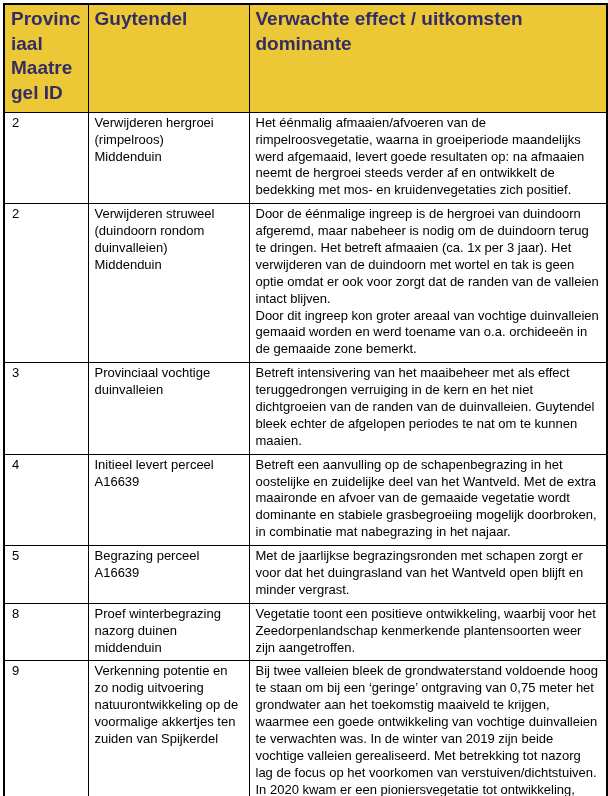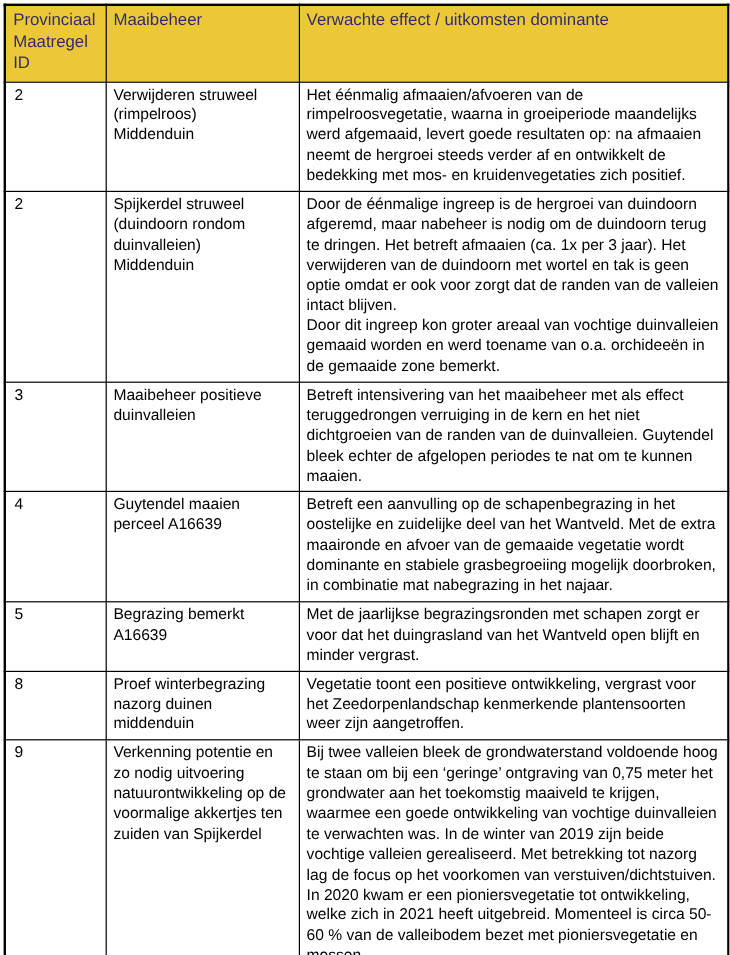--- a/index.html
+++ b/index.html
@@ -29,76 +29,76 @@
     border: 1px solid var(--border-color, #000000);
     vertical-align: top;
     text-align: left;
     padding: 2px 6px 4px 6px;
     white-space: pre-line;
     overflow-wrap: break-word;
   }
   th {
     background: var(--header-bg, #ECC837);
     color: var(--header-text, #332D66);
-    font-weight: normal;
-    font-size: 14px;
+    font-weight: bold;
+    font-size: 19px;
     padding-bottom: 6px;
   }
   td.cell-id { padding-left: 7px; }
 </style>
 </head>
 <body>
 
 <div class="page">
   <table class="measures">
     <colgroup>
       <col class="c1">
       <col class="c2">
       <col class="c3">
     </colgroup>
     <thead>
       <tr>
         <th>Provinciaal Maatregel ID</th>
-        <th>Maaibeheer</th>
+        <th>Guytendel</th>
         <th>Verwachte effect / uitkomsten dominante</th>
       </tr>
     </thead>
     <tbody>
       <tr>
         <td class="cell-id">2</td>
-        <td>Verwijderen struweel (rimpelroos)
+        <td>Verwijderen hergroei (rimpelroos)
 Middenduin</td>
         <td>Het éénmalig afmaaien/afvoeren van de rimpelroosvegetatie, waarna in groeiperiode maandelijks werd afgemaaid, levert goede resultaten op: na afmaaien neemt de hergroei steeds verder af en ontwikkelt de bedekking met mos- en kruidenvegetaties zich positief.</td>
       </tr>
       <tr>
         <td class="cell-id">2</td>
-        <td>Spijkerdel struweel (duindoorn rondom duinvalleien)
+        <td>Verwijderen struweel (duindoorn rondom duinvalleien)
 Middenduin</td>
         <td>Door de éénmalige ingreep is de hergroei van duindoorn afgeremd, maar nabeheer is nodig om de duindoorn terug te dringen. Het betreft  afmaaien (ca. 1x per 3 jaar). Het verwijderen van de duindoorn met wortel en tak is geen optie omdat er ook voor zorgt dat de randen van de valleien intact blijven.
 Door dit ingreep kon groter areaal van vochtige duinvalleien gemaaid worden en werd toename van o.a. orchideeën in de gemaaide zone bemerkt.</td>
       </tr>
       <tr>
         <td class="cell-id">3</td>
-        <td>Maaibeheer positieve duinvalleien</td>
+        <td>Provinciaal vochtige duinvalleien</td>
         <td>Betreft intensivering van het maaibeheer met als effect teruggedrongen verruiging in de kern en het niet dichtgroeien van de randen van de duinvalleien. Guytendel bleek echter de afgelopen periodes te nat om te kunnen maaien.</td>
       </tr>
       <tr>
         <td class="cell-id">4</td>
-        <td>Guytendel maaien perceel A16639</td>
+        <td>Initieel levert perceel A16639</td>
         <td>Betreft een aanvulling op de schapenbegrazing in het oostelijke en zuidelijke deel van het Wantveld. Met de extra maaironde en afvoer van de gemaaide vegetatie wordt dominante en stabiele grasbegroeiing mogelijk doorbroken, in combinatie mat nabegrazing in het najaar.</td>
       </tr>
       <tr>
         <td class="cell-id">5</td>
-        <td>Begrazing bemerkt A16639</td>
+        <td>Begrazing perceel A16639</td>
         <td>Met de jaarlijkse begrazingsronden met schapen zorgt er voor dat het duingrasland van het Wantveld open blijft en minder vergrast.</td>
       </tr>
       <tr>
         <td class="cell-id">8</td>
         <td>Proef winterbegrazing nazorg duinen middenduin</td>
-        <td>Vegetatie toont een positieve ontwikkeling, vergrast voor het Zeedorpenlandschap kenmerkende plantensoorten weer zijn aangetroffen.</td>
+        <td>Vegetatie toont een positieve ontwikkeling, waarbij voor het Zeedorpenlandschap kenmerkende plantensoorten weer zijn aangetroffen.</td>
       </tr>
       <tr>
         <td class="cell-id">9</td>
         <td>Verkenning potentie en zo nodig uitvoering natuurontwikkeling op de voormalige akkertjes ten zuiden van Spijkerdel</td>
         <td>Bij twee valleien bleek de grondwaterstand voldoende hoog te staan om bij een ‘geringe’ ontgraving van 0,75 meter het grondwater aan het toekomstig maaiveld te krijgen, waarmee een goede ontwikkeling van vochtige duinvalleien te verwachten was. In de winter van 2019 zijn beide vochtige valleien gerealiseerd. Met betrekking tot nazorg lag de focus op het voorkomen van verstuiven/dichtstuiven. In 2020 kwam er een pioniersvegetatie tot ontwikkeling, welke zich in 2021 heeft uitgebreid. Momenteel is circa 50-60 % van de valleibodem bezet met pioniersvegetatie en mossen.</td>
       </tr>
     </tbody>
   </table>
 </div>
 

